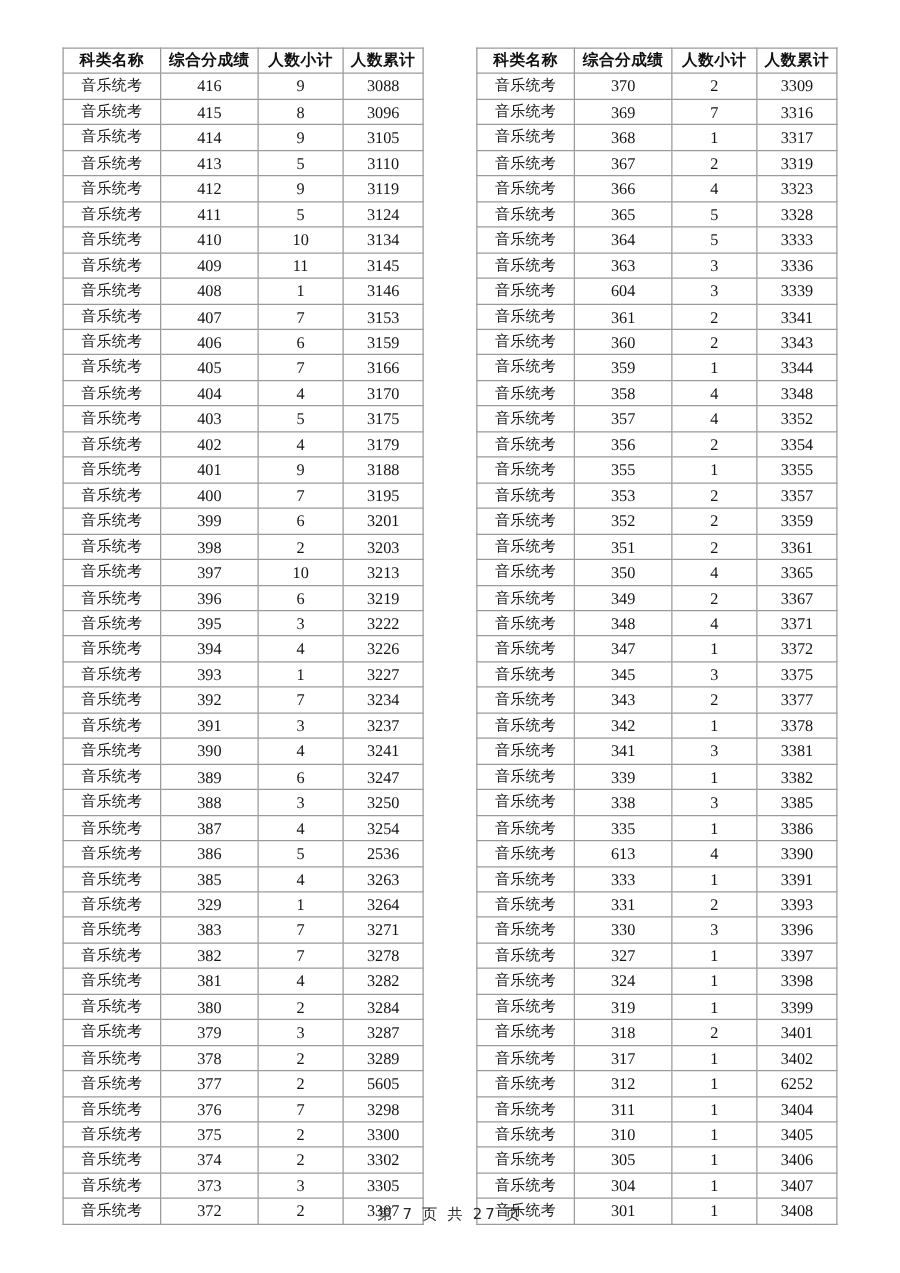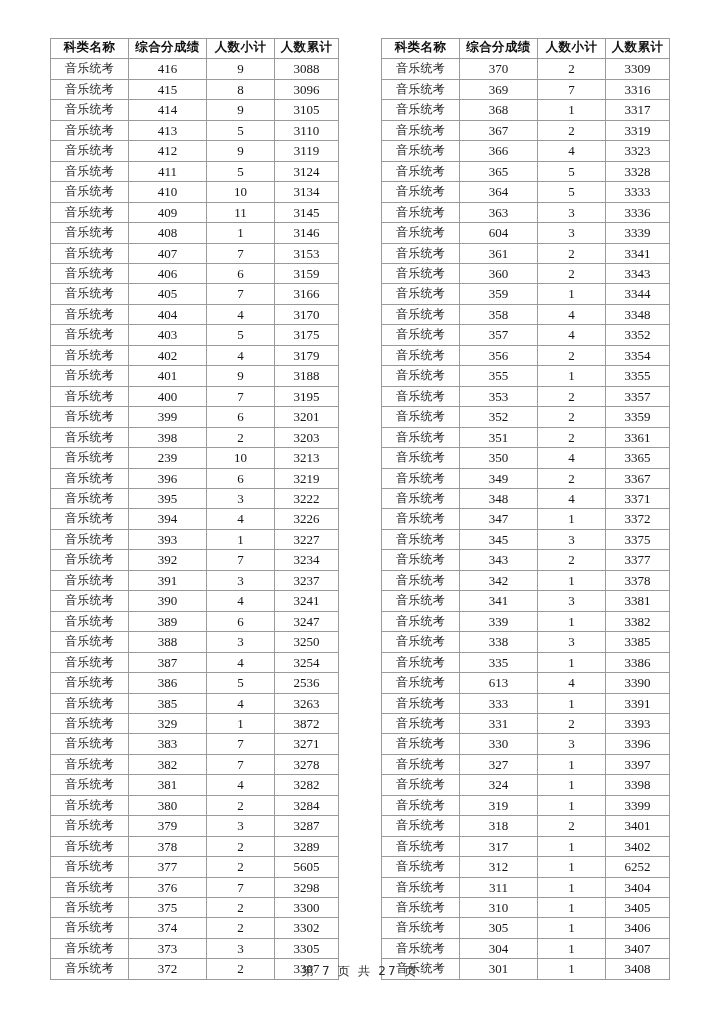--- a/index.html
+++ b/index.html
@@ -46,21 +46,21 @@
     border: 1px solid #9a9a9a;
     text-align: center;
     vertical-align: middle;
     height: 19.45px;
     line-height: 19.45px;
     padding: 0;
     overflow: hidden;
     white-space: nowrap;
   }
   table.score-table th {
-    font-family: Liberation Mono, monospace;
+    font-family: Liberation Serif, serif;
     font-weight: 700;
     font-size: 12.5px;
     letter-spacing: 0.4px;
     color: #111;
   }
   table.score-table td.cat {
     font-family: "DejaVu Sans", "Liberation Sans", sans-serif;
     font-size: 12px;
     letter-spacing: 0.2px;
     color: #1c1c1c;
@@ -215,21 +215,21 @@
             <td class="num">3201</td>
           </tr>
           <tr>
             <td class="cat">音乐统考</td>
             <td class="num">398</td>
             <td class="num">2</td>
             <td class="num">3203</td>
           </tr>
           <tr>
             <td class="cat">音乐统考</td>
-            <td class="num">239</td>
+            <td class="num">397</td>
             <td class="num">10</td>
             <td class="num">3213</td>
           </tr>
           <tr>
             <td class="cat">音乐统考</td>
             <td class="num">396</td>
             <td class="num">6</td>
             <td class="num">3219</td>
           </tr>
           <tr>
@@ -295,21 +295,21 @@
           <tr>
             <td class="cat">音乐统考</td>
             <td class="num">385</td>
             <td class="num">4</td>
             <td class="num">3263</td>
           </tr>
           <tr>
             <td class="cat">音乐统考</td>
             <td class="num">329</td>
             <td class="num">1</td>
-            <td class="num">3872</td>
+            <td class="num">3264</td>
           </tr>
           <tr>
             <td class="cat">音乐统考</td>
             <td class="num">383</td>
             <td class="num">7</td>
             <td class="num">3271</td>
           </tr>
           <tr>
             <td class="cat">音乐统考</td>
             <td class="num">382</td>

